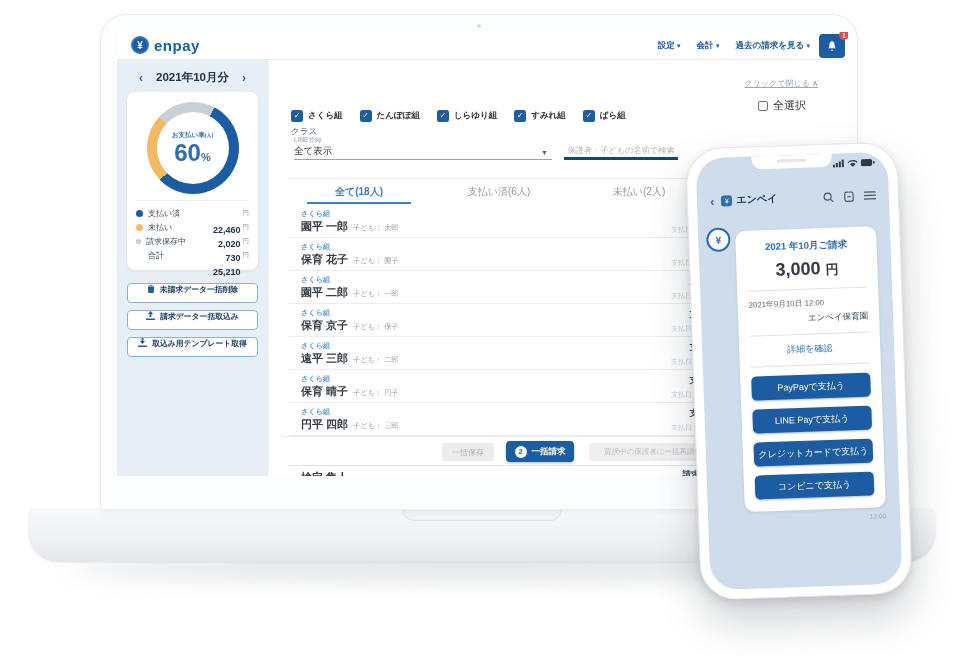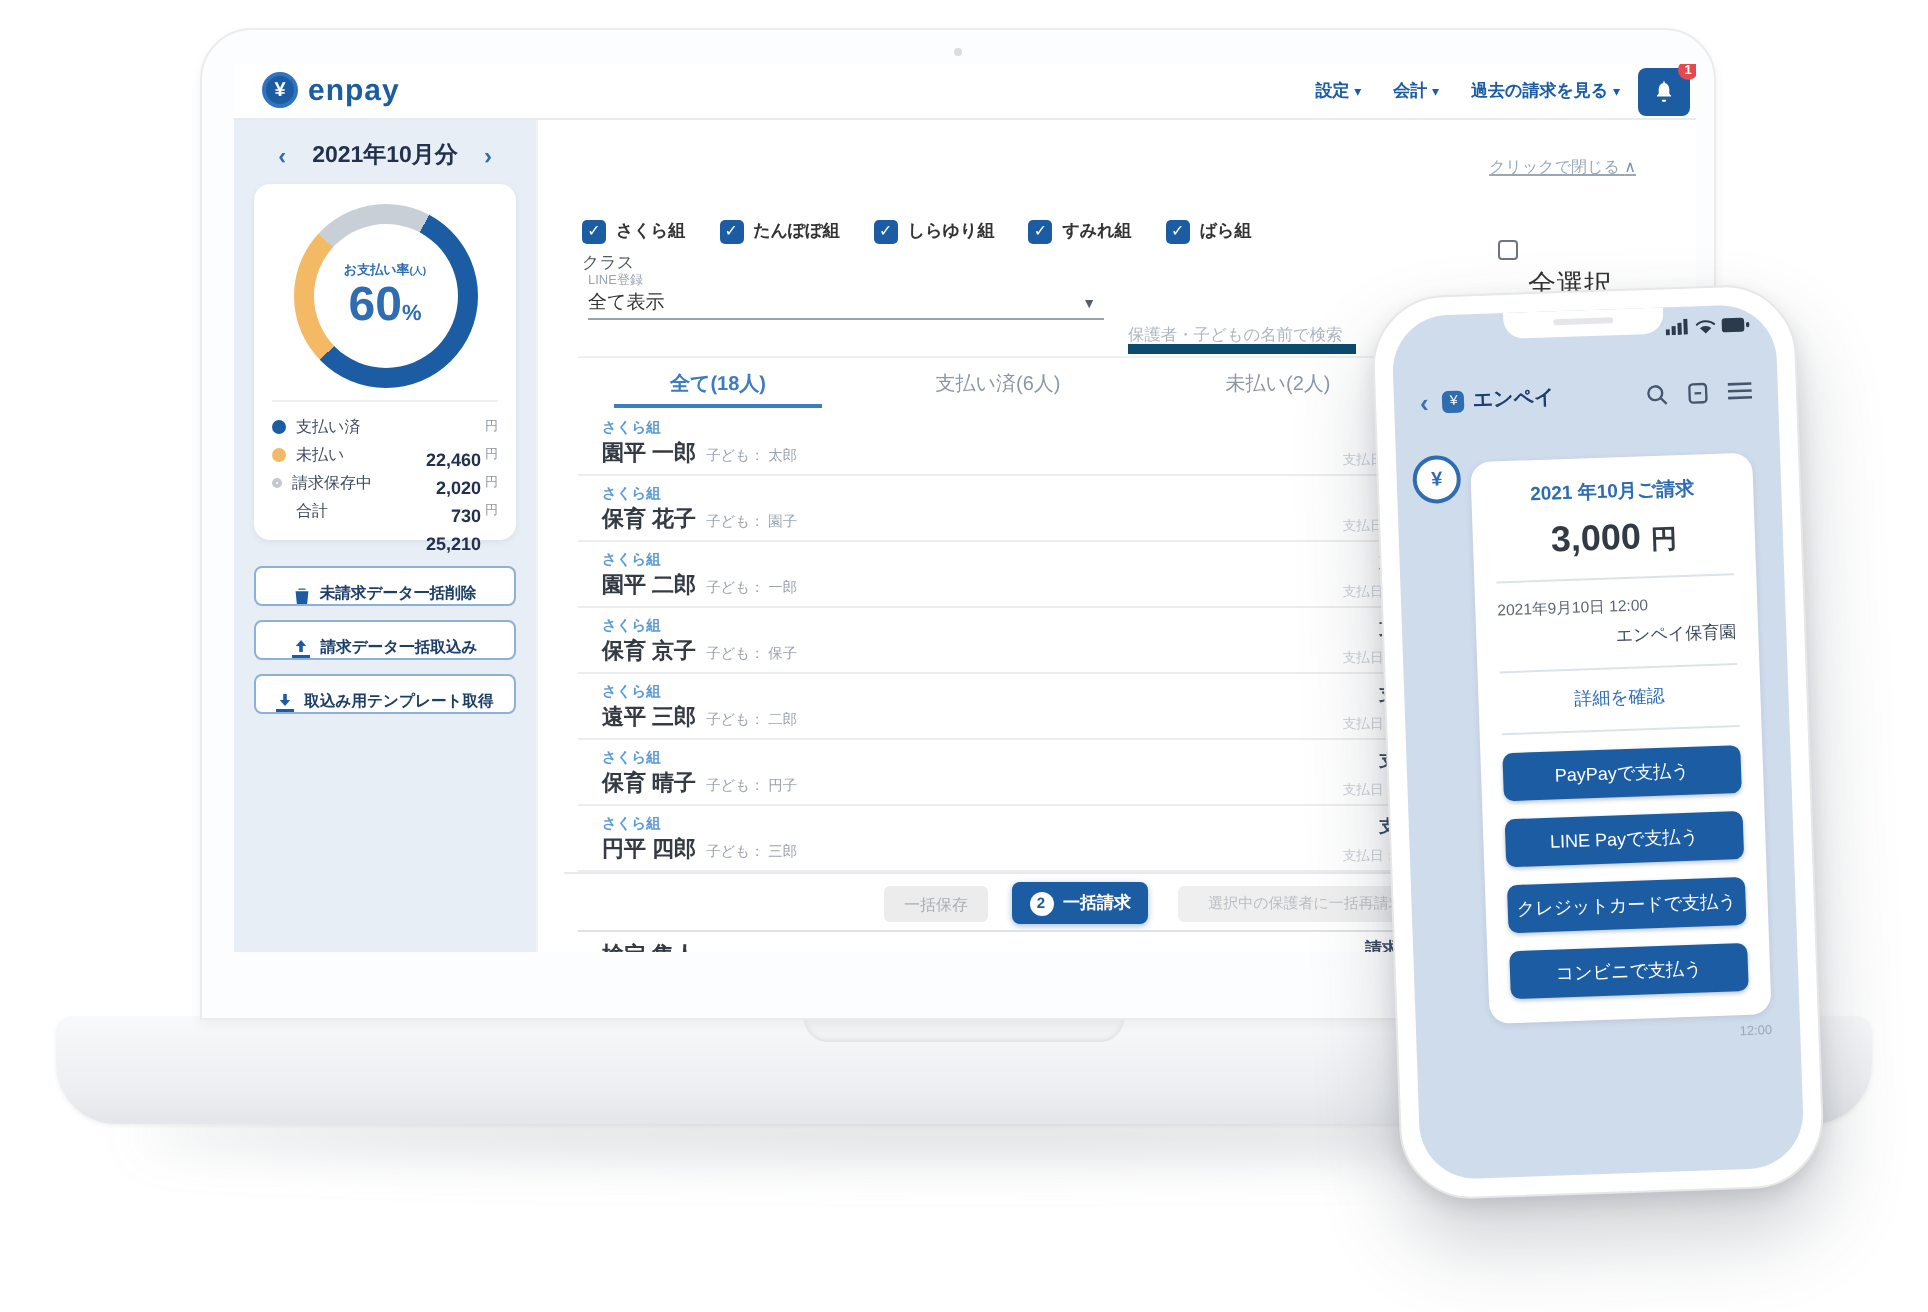--- a/index.html
+++ b/index.html
@@ -59,44 +59,44 @@
   .donut-value{color:#2f6db3;font-size:24px;font-weight:bold;line-height:1;margin-top:1px;}
   .donut-value .pct{font-size:11px;font-weight:bold;}
   .legend{position:absolute;left:9px;right:9px;top:108px;border-top:1px solid #edf0f3;padding-top:5px;}
   .legend-row{display:flex;align-items:center;height:14px;font-size:8px;color:#3c4a5e;}
   .dot{width:7px;height:7px;border-radius:50%;margin-right:5px;flex:none;}
   .dot.hollow{background:#fff !important;border:2px solid #c2c9d2;width:5px;height:5px;}
   .dot.none{background:transparent;}
   .legend-val{margin-left:auto;font-weight:bold;color:#22324e;font-size:9px;margin-top:34px;}
   .legend-unit{font-size:6.5px;color:#8a97a5;margin-left:2px;font-weight:normal;}
   .side-btn{position:absolute;left:10px;width:131px;height:20px;background:#fff;
-    border:1px solid #8fb0d6;border-radius:4px;display:flex;align-items:flex-end;justify-content:center;
+    border:1px solid #8fb0d6;border-radius:4px;display:flex;align-items:flex-start;justify-content:center;
     gap:5px;color:#1e3f66;font-size:7.8px;font-weight:bold;cursor:pointer;}
   .side-btn svg{flex:none;}
 
   
   .main{position:absolute;left:151px;top:28px;width:580px;height:416px;background:#fff;
     border-left:1px solid #f0f2f5;}
   .collapse-link{position:absolute;right:30px;top:18px;font-size:8px;color:#9aa7b5;cursor:pointer;text-decoration:underline;}
   .collapse-link .up{color:#7d93b0;font-size:8px;}
   .select-all{position:absolute;right:42px;top:38px;display:flex;align-items:center;gap:5px;cursor:pointer;}
   .cb-empty{width:10px;height:10px;border:1.4px solid #6b7682;border-radius:2px;background:#fff;}
-  .select-all-label{font-size:14px;color:#333;margin-top:36px;}
+  .select-all-label{font-size:11px;color:#333;}
   .class-label{position:absolute;left:22px;top:36px;font-size:8.5px;color:#4c5866;margin-top:30px;}
   .class-row{position:absolute;left:22px;top:50px;display:flex;gap:17px;align-items:center;}
   .class-item{display:flex;align-items:center;gap:5px;cursor:pointer;}
   .cb-checked{width:12px;height:12px;background:#1b5ca3;border-radius:2.5px;color:#fff;font-size:8px;
     display:flex;align-items:center;justify-content:center;line-height:1;}
   .class-name{font-size:8.5px;color:#333;font-weight:bold;}
   .line-label{position:absolute;left:25px;top:76px;font-size:6.5px;color:#98a3ae;}
   .line-select{position:absolute;left:25px;top:85px;width:258px;border-bottom:1px solid #9aa3ac;
     height:15px;font-size:9.5px;color:#333;cursor:pointer;}
   .line-caret{position:absolute;right:4px;top:4px;font-size:7px;color:#55606c;}
-  .search-field{position:absolute;left:295px;top:102px;width:114px;border-bottom:5px solid #0c4a6e;
-    height:15px;font-size:8.2px;color:#adb6bf;}
+  .search-field{position:absolute;left:295px;top:85px;width:114px;border-bottom:3px solid #0c4a6e;
+    height:15px;font-size:8.2px;color:#adb6bf;text-align:center;}
   .tabs{position:absolute;left:20px;top:118px;width:560px;height:26px;display:flex;
     border-top:1px solid #eef0f2;}
   .tab{flex:1;display:flex;align-items:center;justify-content:center;font-size:10px;color:#8a97a5;
     cursor:pointer;position:relative;}
   .tab.active{color:#3d7cc0;font-weight:bold;}
   .tab.active::after{content:"";position:absolute;left:18px;right:18px;bottom:0;height:2px;background:#3d7cc0;}
 
   .rows{position:absolute;left:20px;top:145px;width:560px;}
   .prow{position:relative;height:33px;border-bottom:1px solid #ededef;}
   .prow-class{position:absolute;left:12px;top:4px;font-size:7.2px;color:#5b9bd5;font-weight:bold;}

